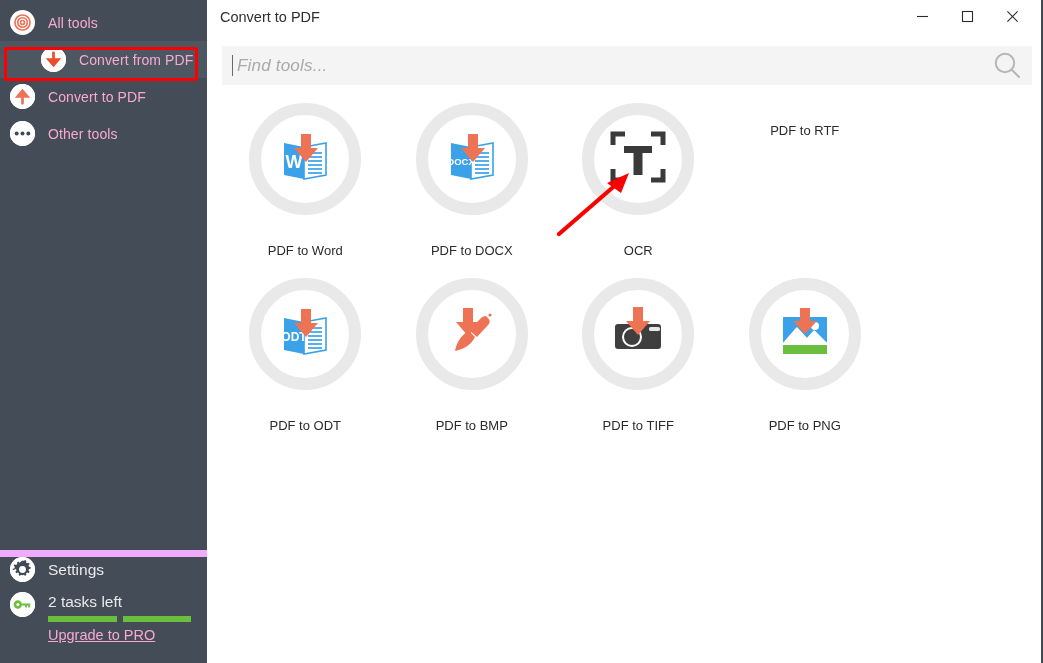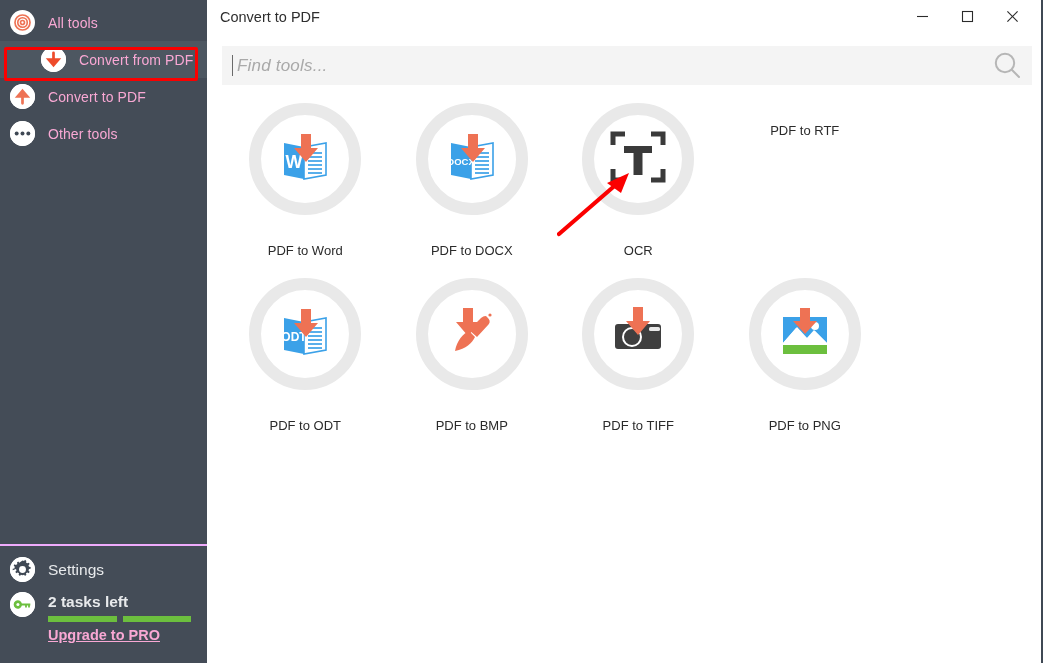--- a/index.html
+++ b/index.html
@@ -62,37 +62,36 @@
     width: 194px; height: 34px;
     border: 3px solid #fb0000;
     border-radius: 2px;
     pointer-events: none;
     z-index: 20;
   }
 
   .sidebar-spacer { flex: 1 1 auto; }
 
   .sidebar-bottom {
-    border-top: 2px solid #f0abfc;
-    padding-top: 11px;
+    border-top: 7px solid #f0abfc;
     padding-bottom: 10px;
   }
   .bottom-row {
     display: flex;
     align-items: flex-start;
     padding-left: 10px;
     margin-bottom: 10px;
   }
   .bottom-row .nav-icon { margin-top: 0; }
   .bottom-label {
     color: #e8eaec;
     font-size: 15.5px;
     line-height: 25px;
   }
-  .tasks-block { display: flex; flex-direction: column; font-weight: bold; }
+  .tasks-block { display: flex; flex-direction: column; }
   .tasks-title {
     color: #e8eaec;
     font-size: 15.5px;
     line-height: 20px;
     margin-bottom: 4px;
   }
   .progress-track {
     width: 143px;
     height: 6px;
     display: flex;

